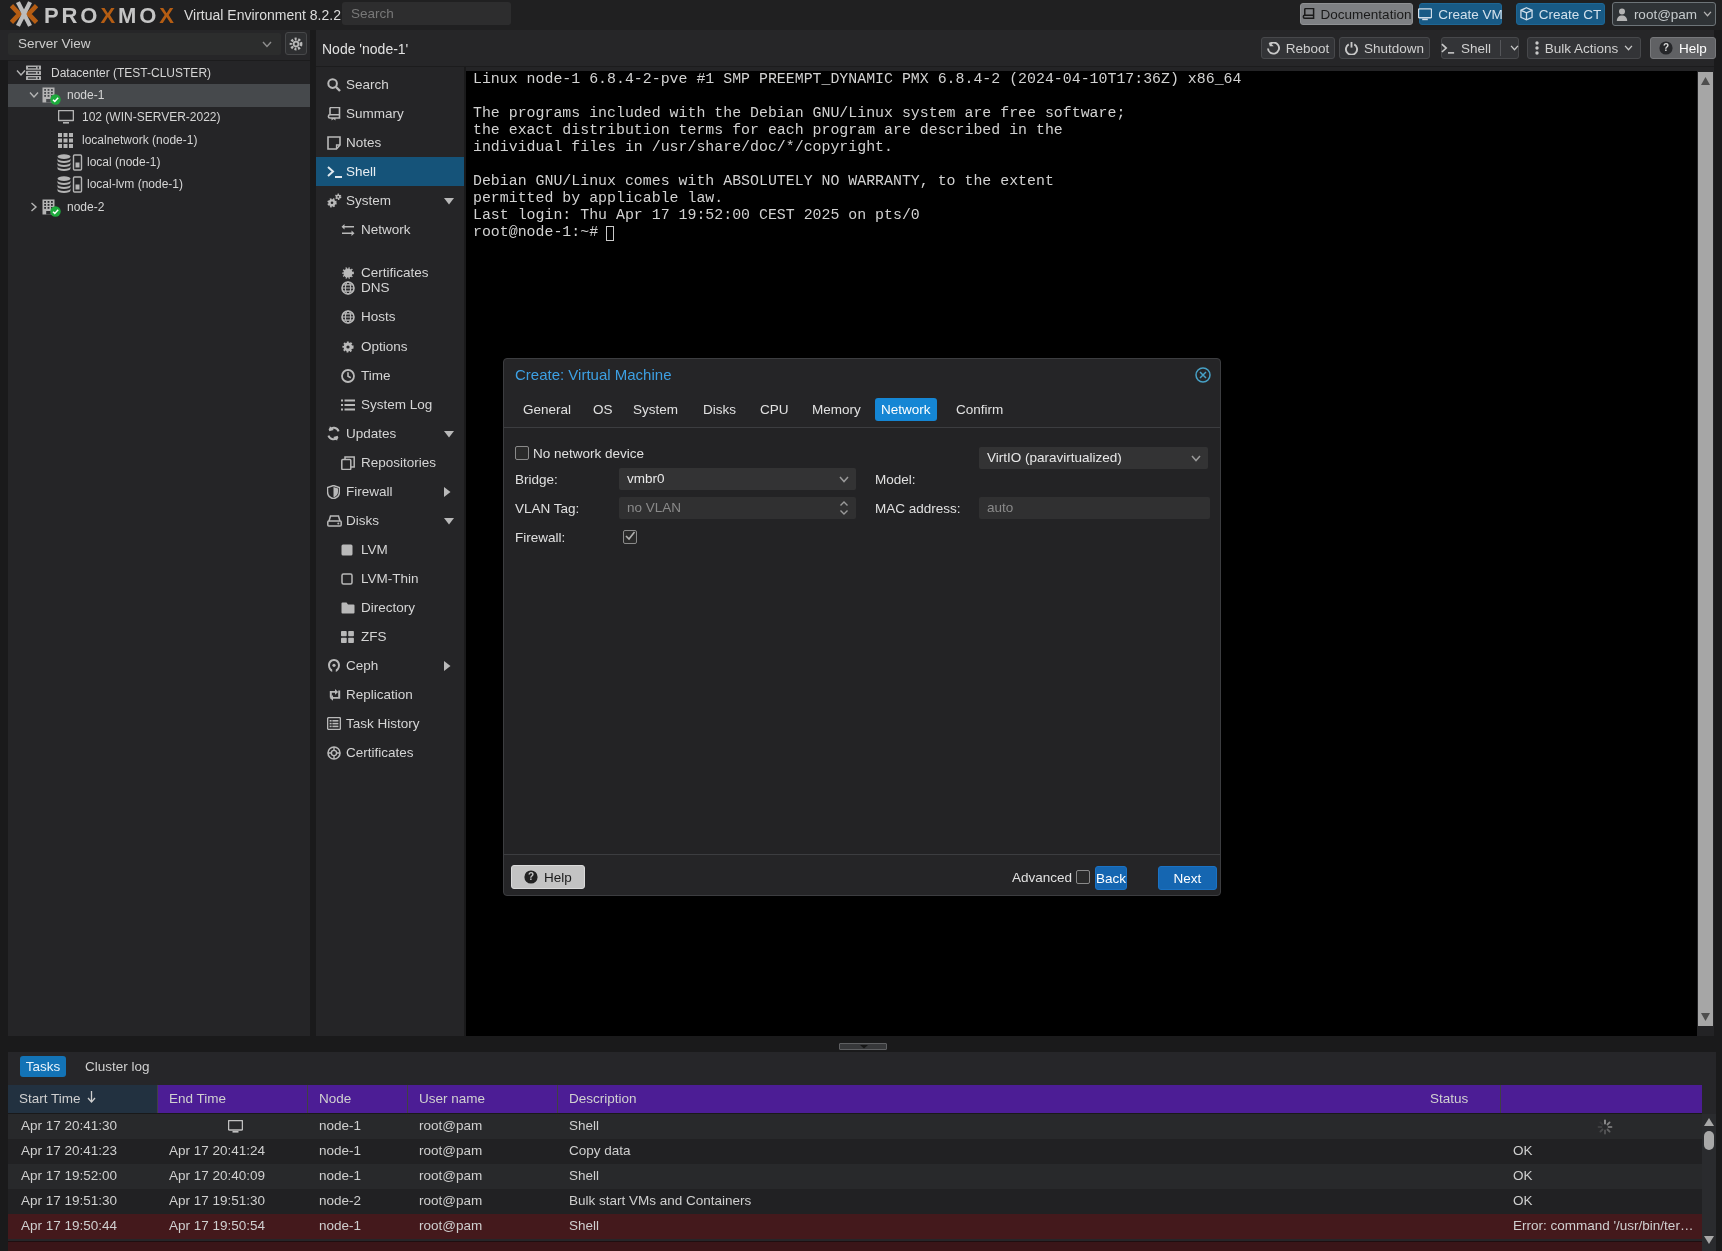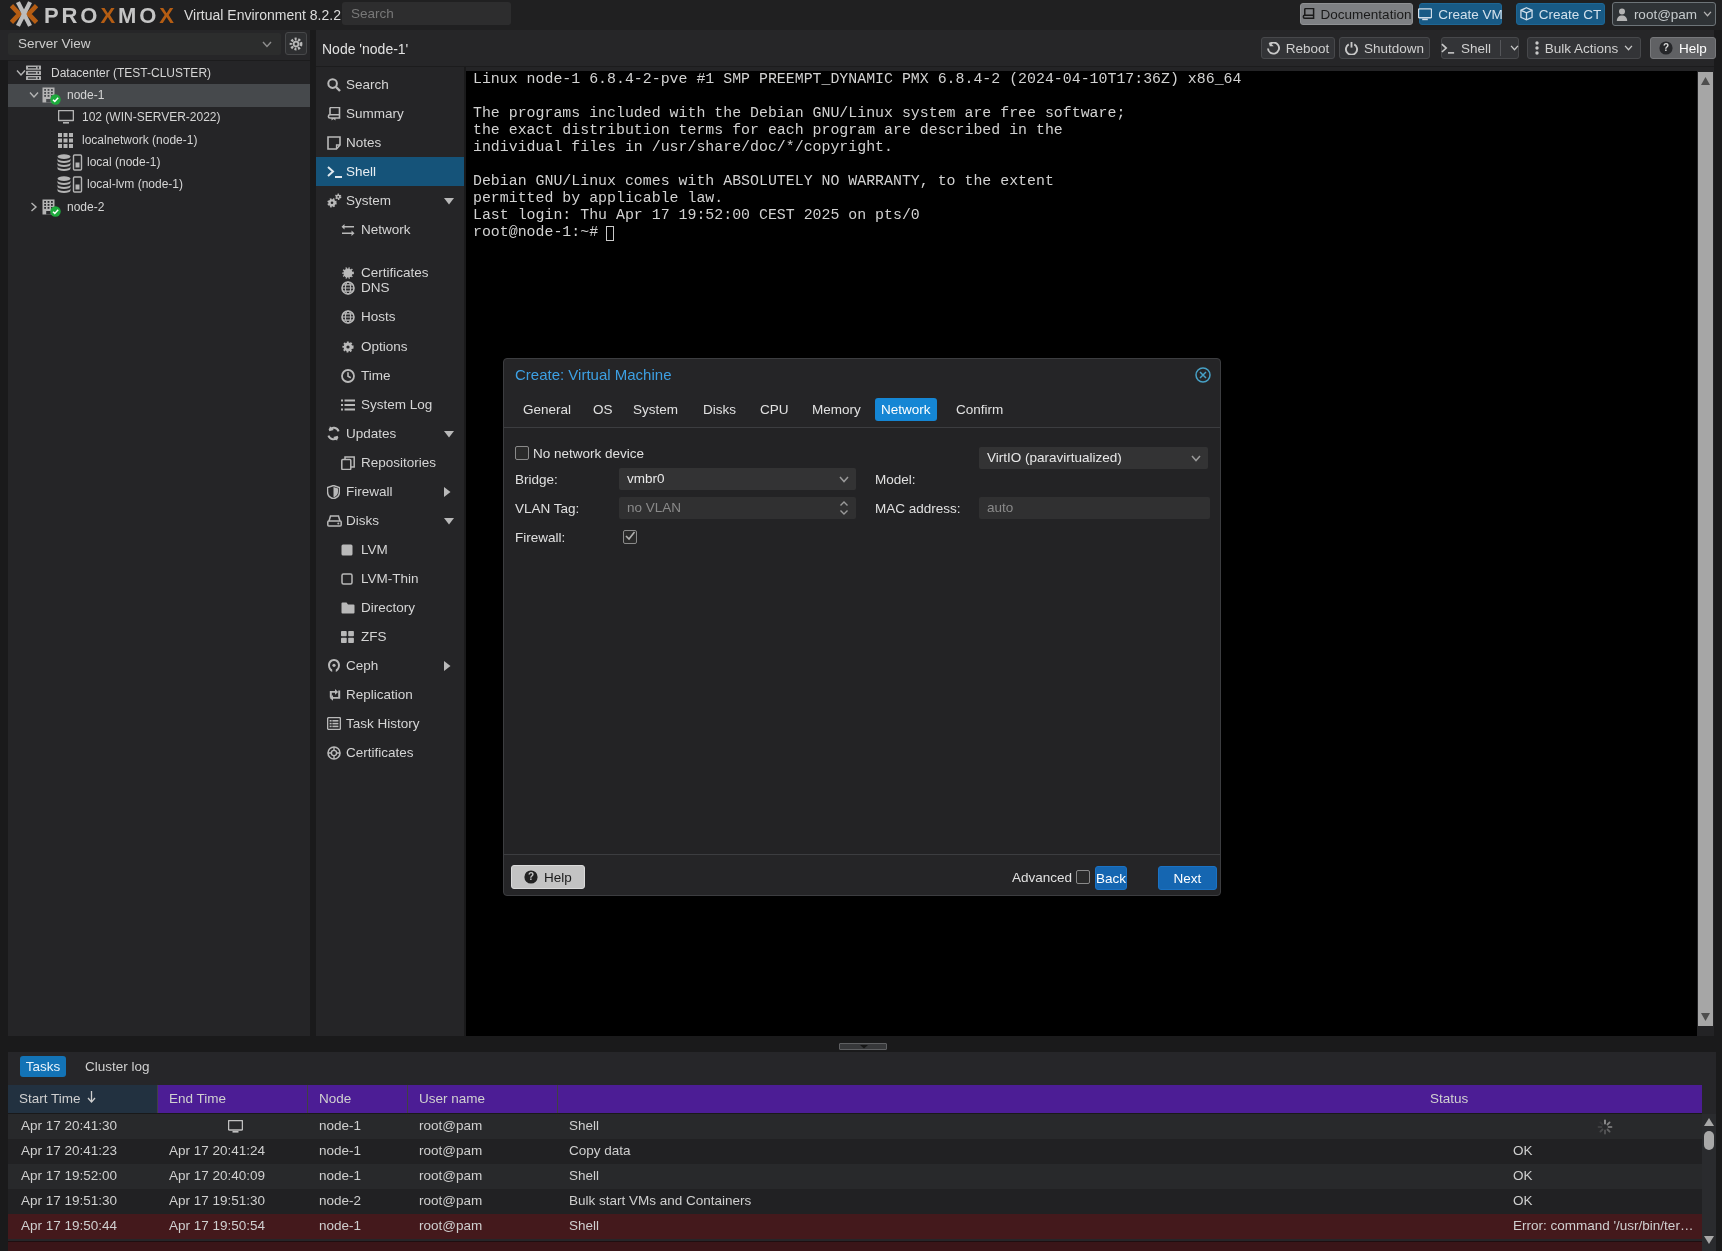--- a/index.html
+++ b/index.html
@@ -543,20 +543,21 @@
 <div class="abs" id="tasktab">Tasks</div>
 <div class="abs" id="clustertab">Cluster log</div>
 <div class="abs" id="thead">
   <div class="hcell" style="left:0;width:150px;background:#223140">Start Time <svg style="margin-left:3px" width="9" height="13" viewBox="0 0 9 13">
         <path d="M4.5 1 V11" stroke="#cfcfcf" stroke-width="1.3"></path>
         <path d="M1 8 L4.5 12 L8 8" stroke="#cfcfcf" stroke-width="1.3" fill="none"></path>
       </svg></div>
   <div class="hcell" style="left:150px;width:150px">End Time</div>
   <div class="hcell" style="left:300px;width:100px">Node</div>
   <div class="hcell" style="left:400px;width:150px">User name</div>
+  <div class="hcell" style="left:550px;width:943px">Description</div>
   <div class="hcell" style="left:1411px;width:200px;border-right:none">Status</div>
 </div>
 <div class="rrow odd" style="top:1114px">
   <div style="left:13px">Apr 17 20:41:30</div>
   <svg class="abs" style="left:220px;top:6px" width="15" height="13" viewBox="0 0 15 13">
       <rect x="0.5" y="0.5" width="14" height="9.5" rx="1" fill="none" stroke="#c0c0c0" stroke-width="1.5"></rect>
       <rect x="4.5" y="11" width="6" height="1.6" fill="#c0c0c0"></rect>
     </svg>
   <div style="left:311px">node-1</div>
   <div style="left:411px">root@pam</div>

